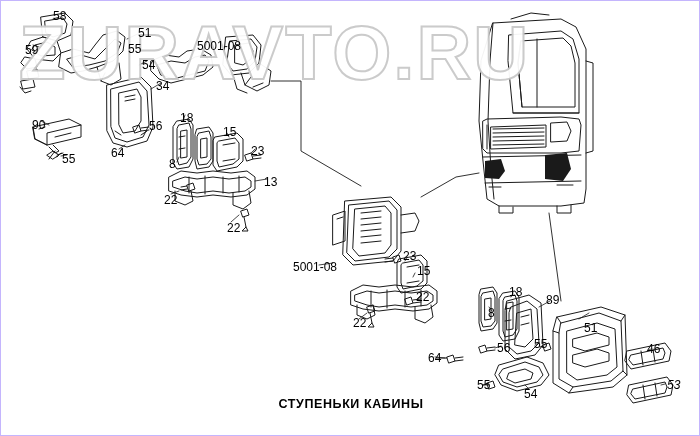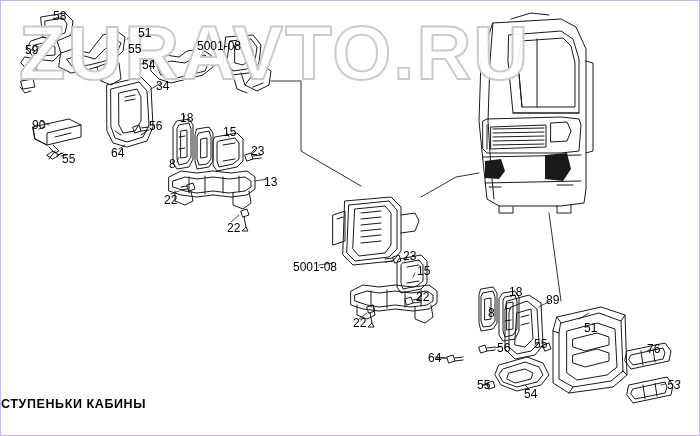--- a/index.html
+++ b/index.html
@@ -12,21 +12,21 @@
     font-size:76px;font-weight:bold;letter-spacing:2px;
     color:#ffffff;
     -webkit-text-stroke:2px #c9c9c9;
     text-shadow:0 0 0 #c9c9c9;
     opacity:0.95;
     white-space:nowrap;
   }
   #svgmain{position:absolute;left:0;top:0;}
   .lbl{position:absolute;font-size:12px;color:#000;font-family:"Liberation Sans", sans-serif;white-space:nowrap;}
   .lblb{font-weight:normal;}
-  #title{position:absolute;left:0;top:396px;width:700px;text-align:left;font-size:12.5px;font-weight:bold;letter-spacing:0.6px;color:#000;}
+  #title{position:absolute;left:0;top:396px;width:700px;text-align:center;font-size:12.5px;font-weight:bold;letter-spacing:0.6px;color:#000;}
 </style>
 </head>
 <body>
 
 <div id="page">
 
   <svg id="svgmain" width="700" height="436" viewBox="0 0 700 436">
     <g fill="none" stroke="#1a1a1a" stroke-width="1" stroke-linejoin="round" stroke-linecap="round">
 
       <g>
@@ -365,21 +365,21 @@
   <div class="lbl lblb" style="left:292px;top:259px;">5001-08</div>
   <div class="lbl" style="left:402px;top:248px;">23</div>
   <div class="lbl" style="left:416px;top:263px;">15</div>
   <div class="lbl" style="left:415px;top:289px;">22</div>
   <div class="lbl" style="left:508px;top:284px;">18</div>
   <div class="lbl" style="left:545px;top:292px;">89</div>
   <div class="lbl" style="left:583px;top:320px;">51</div>
   <div class="lbl" style="left:352px;top:315px;">22</div>
   <div class="lbl" style="left:487px;top:305px;">8</div>
   <div class="lbl" style="left:533px;top:336px;">55</div>
-  <div class="lbl" style="left:646px;top:341px;">76</div>
+  <div class="lbl" style="left:646px;top:341px;">46</div>
   <div class="lbl" style="left:427px;top:350px;">64</div>
   <div class="lbl" style="left:496px;top:340px;">56</div>
   <div class="lbl" style="left:476px;top:377px;">55</div>
   <div class="lbl" style="left:523px;top:386px;">54</div>
   <div class="lbl" style="left:666px;top:377px;font-style:italic;">53</div>
 
   <div id="title">СТУПЕНЬКИ КАБИНЫ</div>
 </div>
 
 </body></html>

